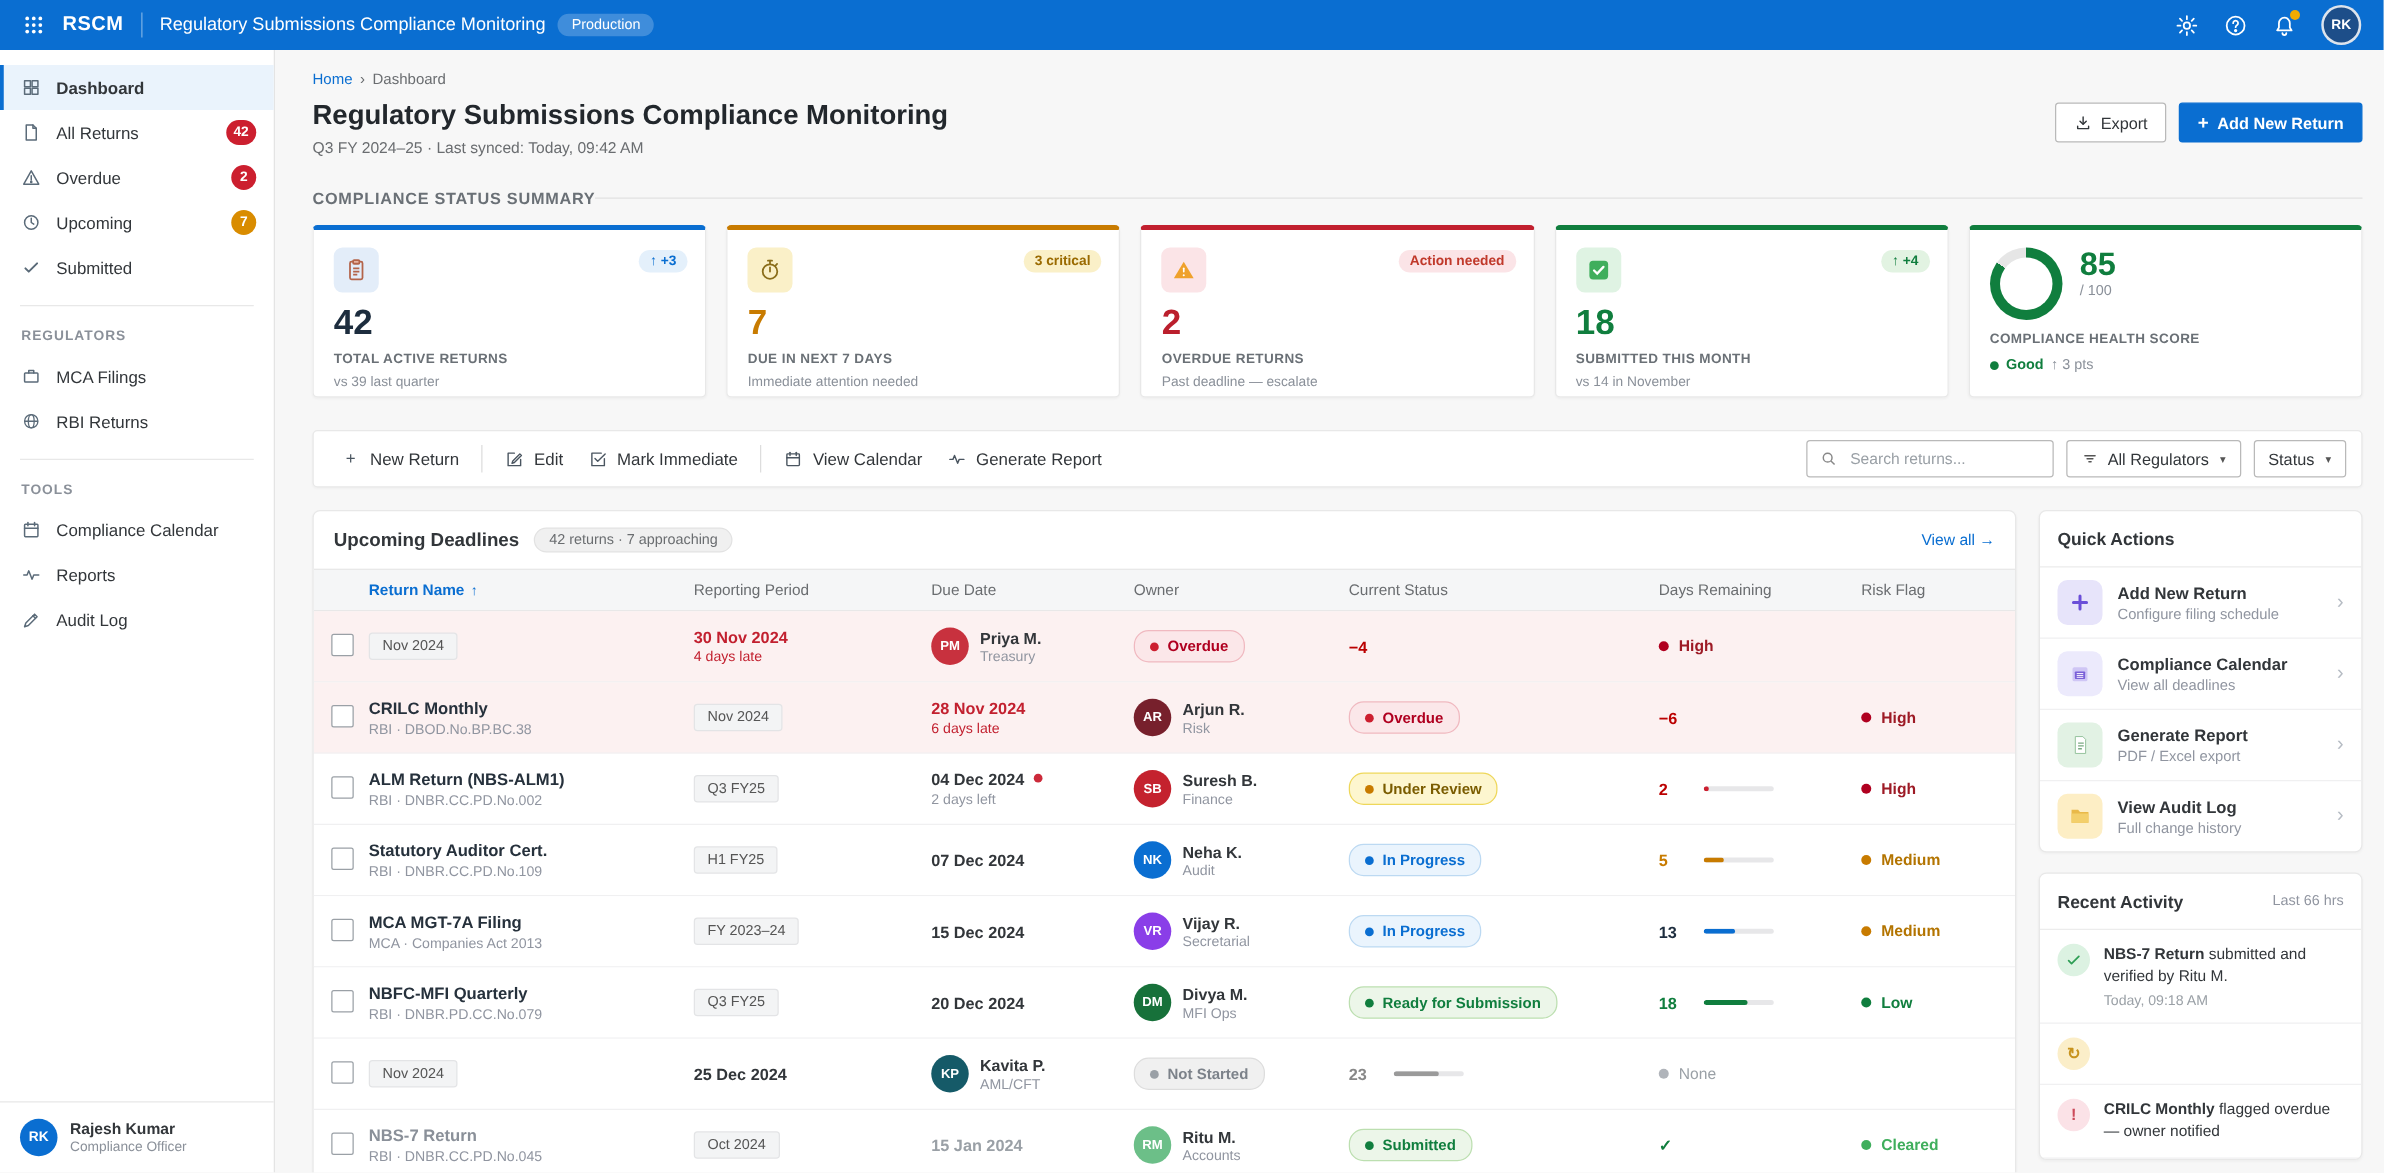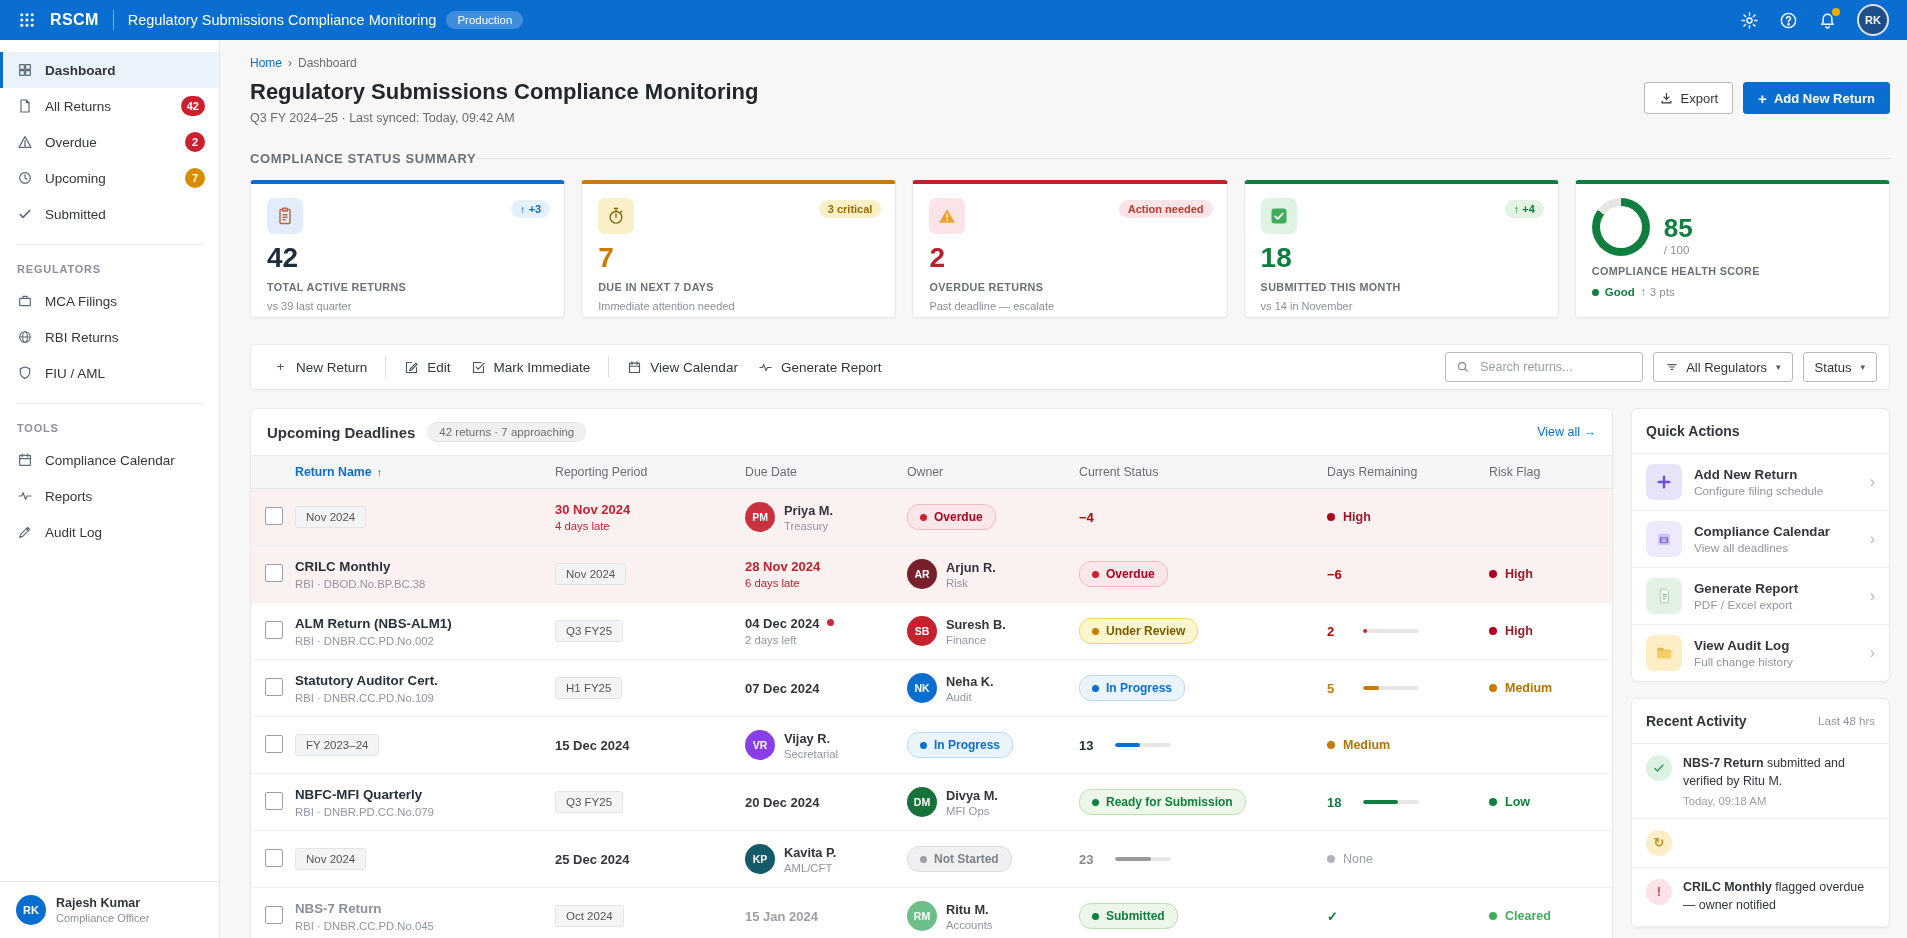--- a/index.html
+++ b/index.html
@@ -49,21 +49,21 @@
 .section-line{flex:1;height:1px;background:#e2e2e2}
 
 .cards{display:grid;grid-template-columns:repeat(5,1fr);gap:16px;margin-top:14px}
 .card{background:#fff;border:1px solid #e8e8e8;border-top:4px solid #000;border-radius:4px;padding:14px 16px;position:relative;height:138px;box-sizing:border-box;box-shadow:0 1px 2px rgba(0,0,0,.04)}
 .card-icon{width:36px;height:36px;border-radius:7px;display:flex;align-items:center;justify-content:center}
 .card-icon .ic{width:20px;height:20px}
 .card-badge{position:absolute;top:16px;right:14px;font-size:11px;font-weight:600;padding:3px 9px;border-radius:10px}
 .card-value{font-size:28px;font-weight:800;margin-top:10px;line-height:1}
 .card-label{font-size:10.8px;font-weight:700;color:#6a7076;letter-spacing:.35px;margin-top:9px}
 .card-sub{font-size:11px;color:#8a9099;margin-top:7px}
-.health-top{display:flex;align-items:flex-end;gap:14px}
+.health-top{display:flex;align-items:flex-start;gap:14px}
 .ring{width:58px;height:58px;border-radius:50%;position:relative;flex:none}
 .ring-hole{position:absolute;inset:8px;background:#fff;border-radius:50%}
 .h-val{font-size:26px;font-weight:800;color:#107e3e;line-height:1}
 .h-den{font-size:11.5px;color:#8a9099;margin-top:3px}
 .h-status{display:flex;align-items:center;gap:6px;font-size:11.5px;color:#8a9099;margin-top:9px}
 .h-dot{width:7px;height:7px;border-radius:50%}
 .h-good{color:#107e3e;font-weight:700}
 
 .toolbar{margin-top:26px;background:#fff;border:1px solid #e8e8e8;border-radius:4px;height:46px;display:flex;align-items:center;padding:0 12px;box-sizing:border-box;box-shadow:0 1px 2px rgba(0,0,0,.03)}
 .tool-left{display:flex;align-items:center}
@@ -255,28 +255,20 @@
       <div class="nav-item">
         <span class="ic">
           <svg viewBox="0 0 24 24" fill="none" stroke="currentColor" stroke-width="1.6">
             <circle cx="12" cy="12" r="8"></circle>
             <ellipse cx="12" cy="12" rx="3.5" ry="8"></ellipse>
             <line x1="4" y1="12" x2="20" y2="12"></line>
           </svg>
         </span>
         <span class="nav-label">RBI Returns</span>
       </div>
-      <div class="nav-item">
-        <span class="ic">
-          <svg viewBox="0 0 24 24" fill="none" stroke="currentColor" stroke-width="1.8" stroke-linecap="round" stroke-linejoin="round">
-            <path d="M12 3l7 2.5V11c0 4.5-3 7.5-7 9-4-1.5-7-4.5-7-9V5.5z"></path>
-          </svg>
-        </span>
-        <span class="nav-label">FIU / AML</span>
-      </div>
       <div class="side-sep"></div>
       <div class="side-head">TOOLS</div>
       <div class="nav-item">
         <span class="ic">
           <svg viewBox="0 0 24 24" fill="none" stroke="currentColor" stroke-width="1.8" stroke-linecap="round" stroke-linejoin="round">
             <rect x="4" y="5" width="16" height="15" rx="1"></rect>
             <line x1="4" y1="10" x2="20" y2="10"></line>
             <line x1="8" y1="3" x2="8" y2="7"></line>
             <line x1="16" y1="3" x2="16" y2="7"></line>
           </svg>
@@ -635,20 +627,24 @@
                 <i style="width: 28%; background: rgb(200, 123, 0);"></i>
               </span>
             </div>
             <div class="risk">
               <span class="rd" style="background: rgb(200, 123, 0);"></span>
               <span style="color: rgb(179, 116, 0);">Medium</span>
             </div>
           </div>
           <div class="grid-row trow">
             <div><span class="cb"></span></div>
+            <div>
+              <div class="r-name">MCA MGT-7A Filing</div>
+              <div class="r-ref">MCA · Companies Act 2013</div>
+            </div>
             <div><span class="chip">FY 2023–24</span></div>
             <div class="due">
               <div class="due-main">15 Dec 2024</div>
             </div>
             <div class="owner">
               <span class="avatar" style="background: rgb(138, 62, 232);">VR</span>
               <div>
                 <div class="o-name">Vijay R.</div>
                 <div class="o-dept">Secretarial</div>
               </div>
@@ -832,21 +828,21 @@
                 <div class="qa-title">View Audit Log</div>
                 <div class="qa-sub">Full change history</div>
               </div>
               <span class="qa-chev">›</span>
             </div>
           </div>
       </div>
       <div class="panel">
         <div class="panel-head">
           <span>Recent Activity</span>
-          <span class="range">Last 48 hrs</span>
+          <span class="range">Last 66 hrs</span>
         </div>
         <div id="act-items">
             <div class="act-item">
               <span class="act-icon" style="background: rgb(220, 242, 226); color: rgb(46, 158, 85);">
                 <span class="ic">
                   <svg viewBox="0 0 24 24" fill="none" stroke="currentColor" stroke-width="2.4" stroke-linecap="round" stroke-linejoin="round">
                     <path d="M5 13l4 4L19 7"></path>
                   </svg>
                 </span>
               </span>

